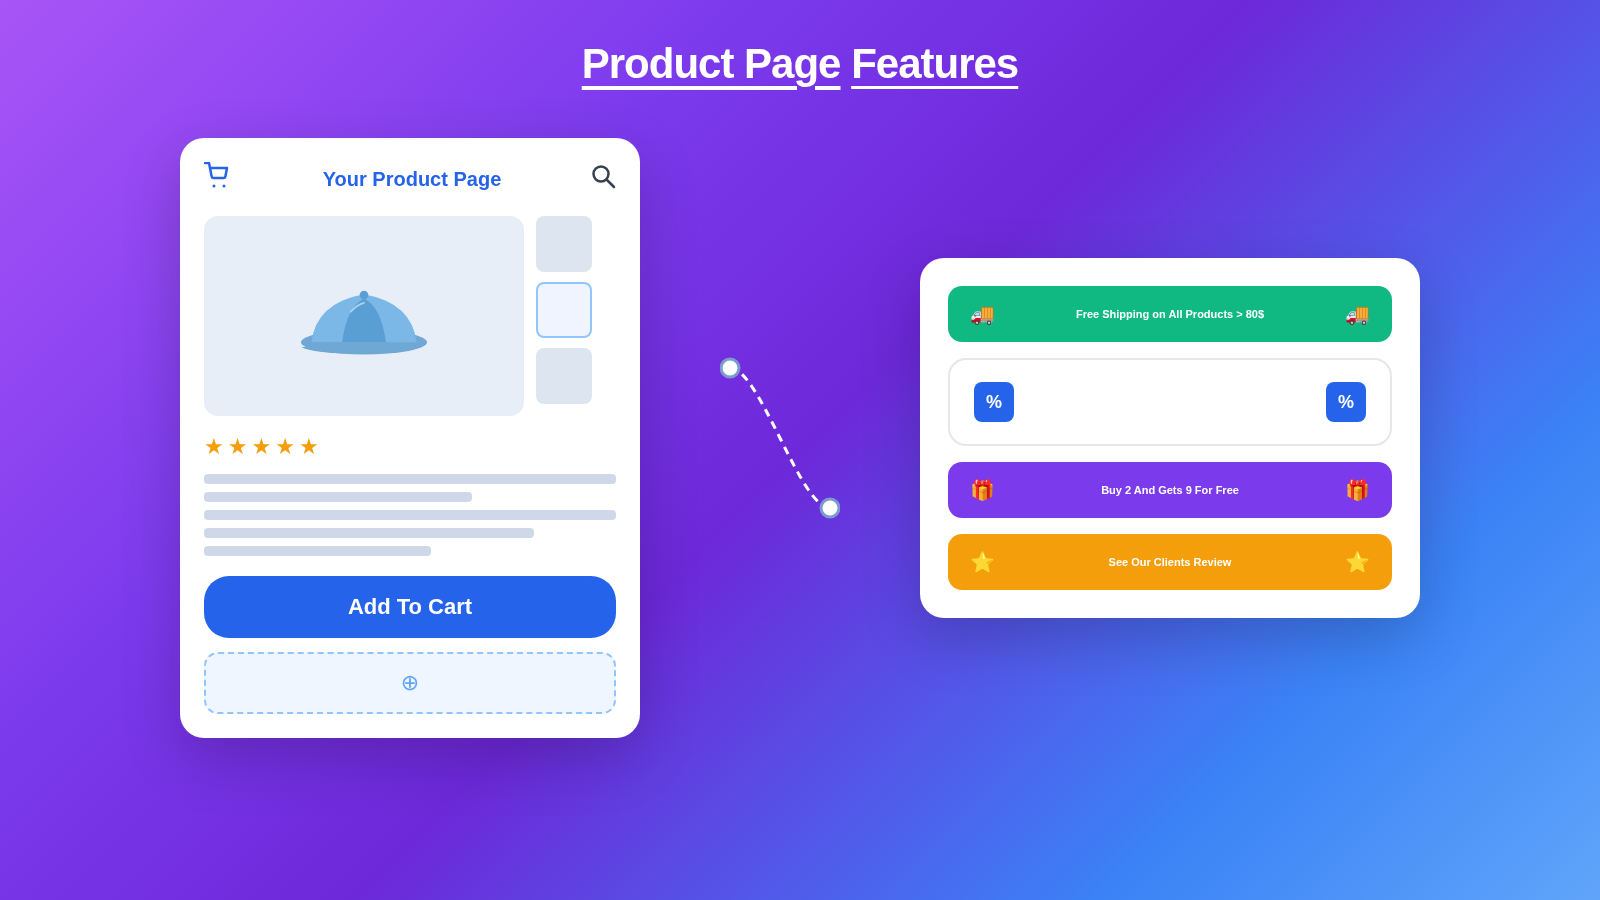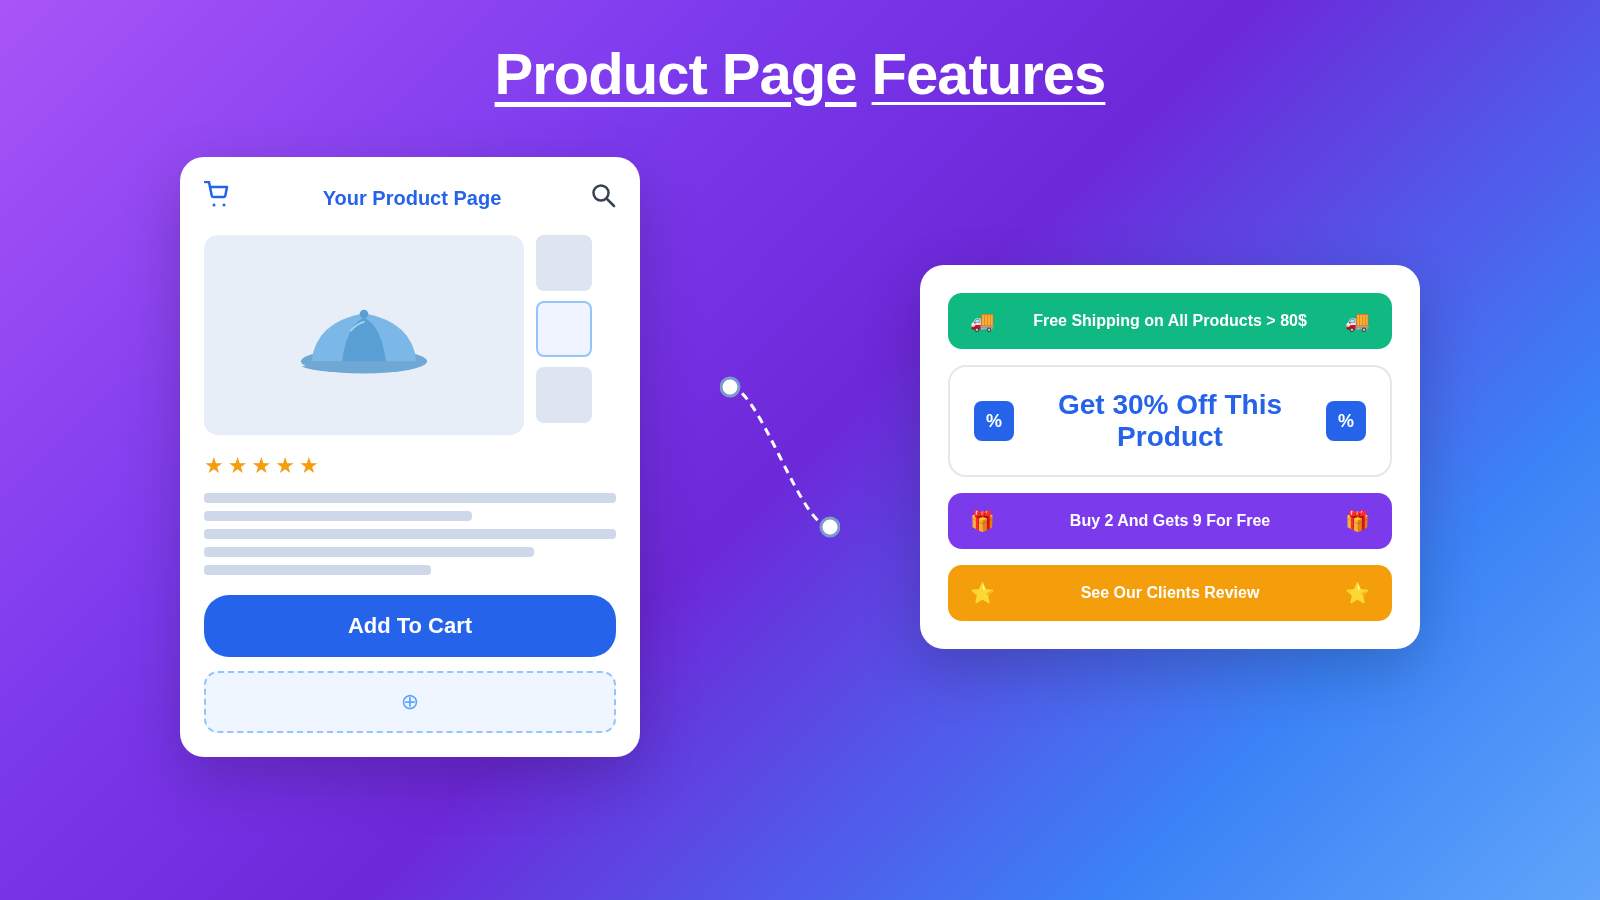--- a/index.html
+++ b/index.html
@@ -11,21 +11,21 @@
       font-family: 'Segoe UI', Arial, sans-serif;
       background: linear-gradient(135deg, #a855f7 0%, #7c3aed 30%, #6d28d9 50%, #3b82f6 80%, #60a5fa 100%);
       display: flex;
       flex-direction: column;
       align-items: center;
       justify-content: flex-start;
       padding-top: 40px;
     }
 
     .page-title {
-      font-size: 58px;
+      font-size: 42px;
       font-weight: 800;
       color: #ffffff;
       text-align: center;
       margin-bottom: 50px;
       letter-spacing: -1px;
     }
 
     .page-title span {
       text-decoration: underline;
       text-decoration-color: #ffffff;
@@ -221,21 +221,21 @@
       background: #f59e0b;
     }
 
     .feature-icon {
       font-size: 20px;
     }
 
     .feature-label {
       flex: 1;
       text-align: center;
-      font-size: 16px;
+      font-size: 11px;
       font-weight: 700;
     }
 
     .discount-label {
       font-size: 28px;
       font-weight: 800;
       color: #2563eb;
       text-align: center;
       flex: 1;
     }
@@ -350,21 +350,20 @@
     <div class="feature-row green">
       <span class="feature-icon">🚚</span>
       <span class="feature-label">Free Shipping on All Products &gt; 80$</span>
       <span class="feature-icon">🚚</span>
     </div>
 
     <div class="feature-row blue-outline">
       <div class="discount-icon-left">
         <span>%</span>
       </div>
-      <span class="discount-label">Get 30% Off  This Product</span>
       <div class="discount-icon-right">
         <span>%</span>
       </div>
     </div>
 
     <div class="feature-row purple">
       <span class="feature-icon">🎁</span>
       <span class="feature-label">Buy 2 And Gets 9 For Free</span>
       <span class="feature-icon">🎁</span>
     </div>

